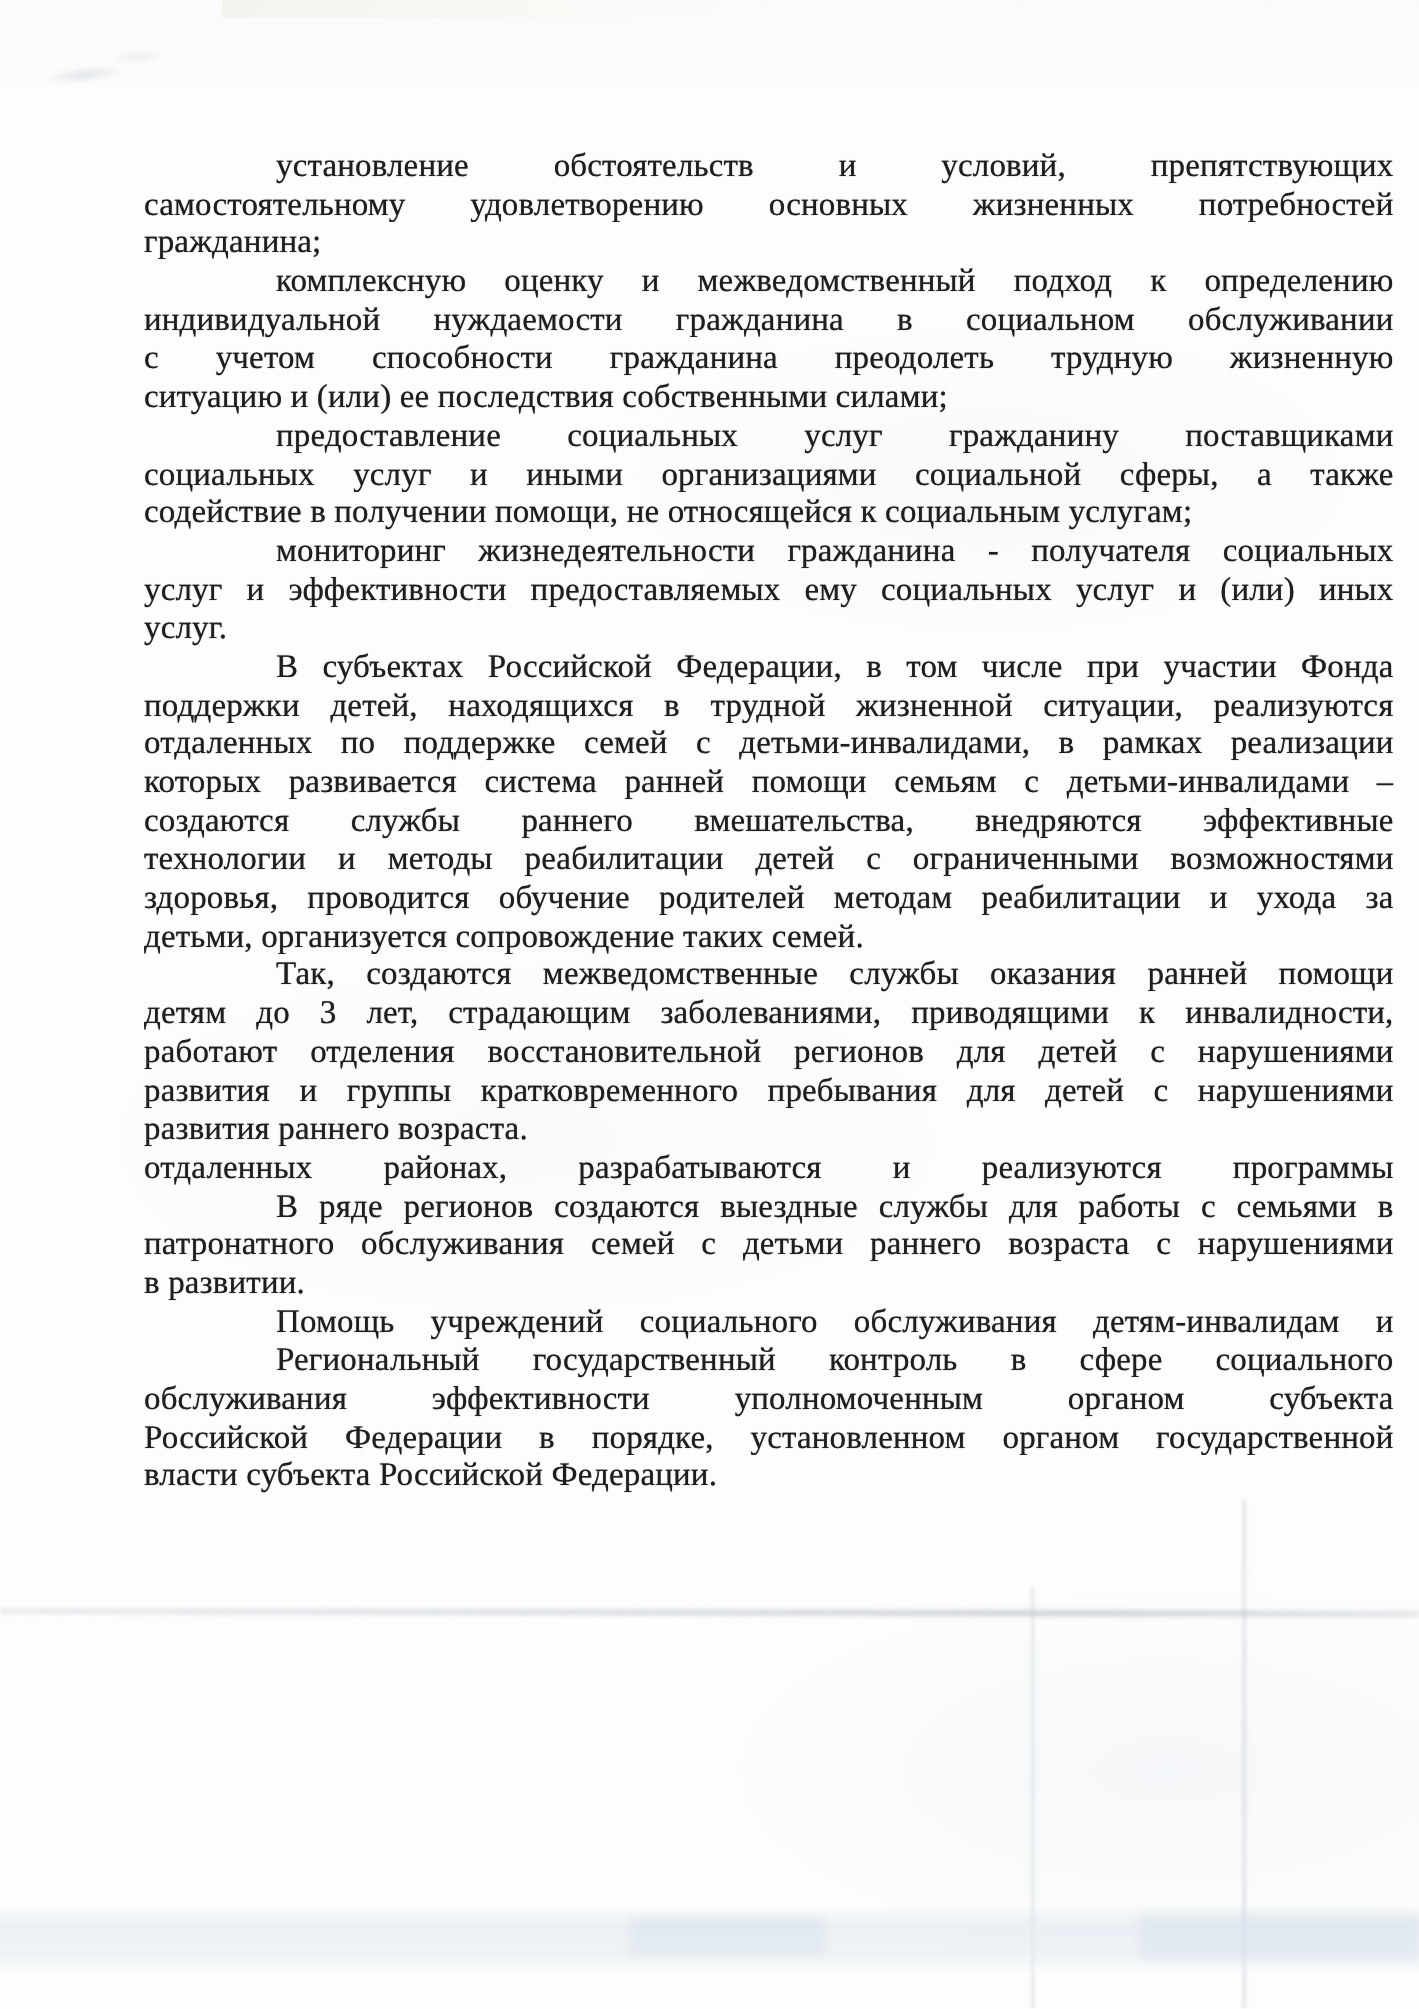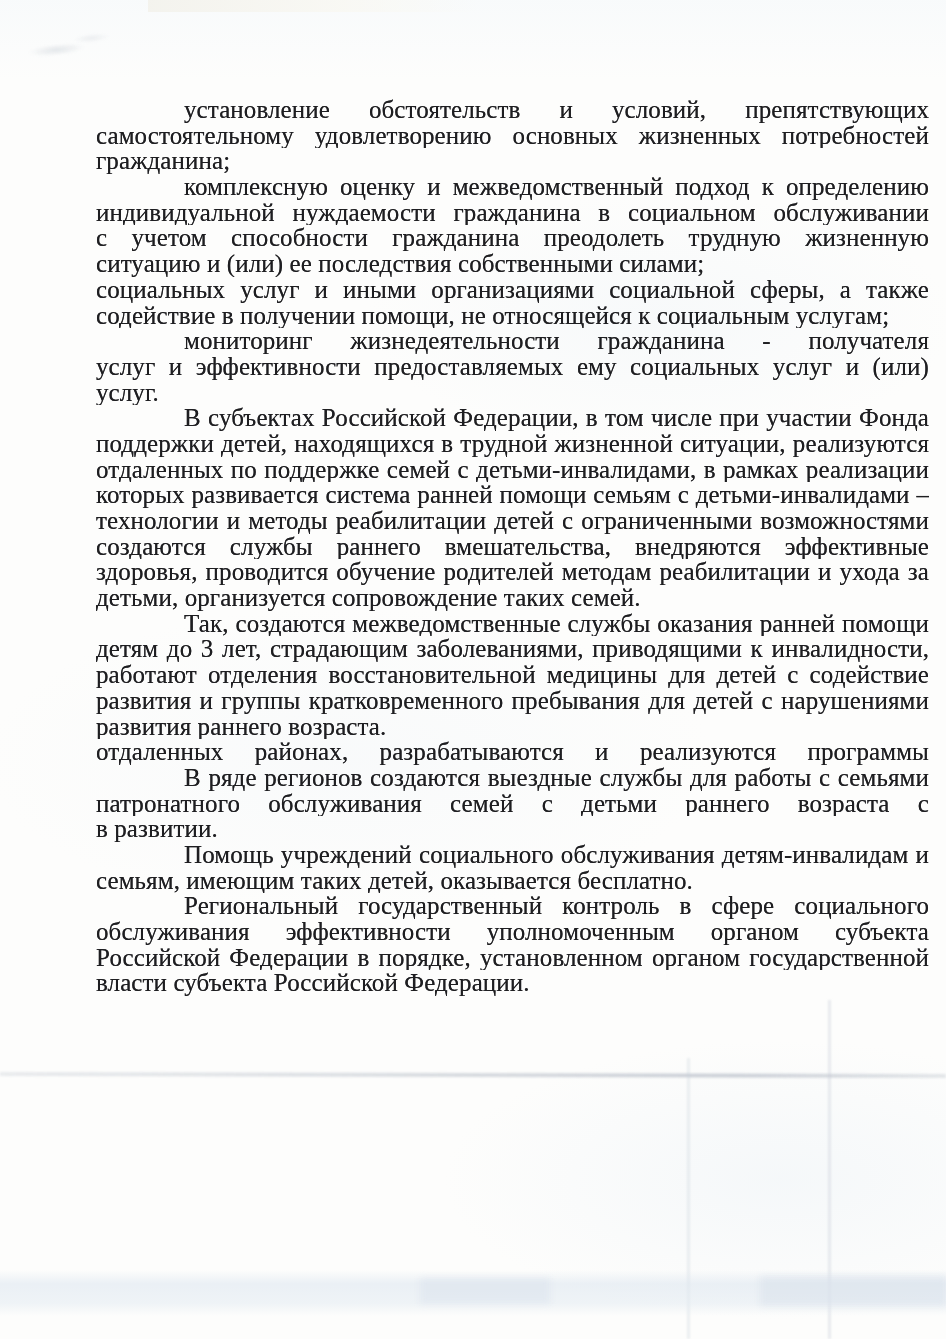--- a/index.html
+++ b/index.html
@@ -57,21 +57,21 @@
     background: rgba(214,224,234,0.45); filter: blur(3px);
   }
   .bottom-patch-2 {
     left: 760px; top: 1276px; width: 186px; height: 30px;
     background: rgba(212,222,233,0.45); filter: blur(3px);
   }
   
   .textblock {
     position: absolute;
     left: 96px; top: 97px; width: 833px;
-    font-size: 25px;
+    font-size: 22px;
     line-height: 25.7px;
     color: #1e1e21;
     text-shadow: 0 0 0.6px rgba(30,30,33,0.8);
     letter-spacing: 0.1px;
   }
   .para { margin: 0; }
   .ln {
     text-align: justify;
     text-align-last: justify;
     height: 25.7px;
@@ -103,59 +103,59 @@
     </div>
 
     <div class="para">
       <div class="ln first">комплексную оценку и межведомственный подход к определению</div>
       <div class="ln">индивидуальной нуждаемости гражданина в социальном обслуживании</div>
       <div class="ln">с учетом способности гражданина преодолеть трудную жизненную</div>
       <div class="ln last">ситуацию и (или) ее последствия собственными силами;</div>
     </div>
 
     <div class="para">
+      <div class="ln first">предоставление социальных услуг гражданину поставщиками</div>
       <div class="ln">социальных услуг и иными организациями социальной сферы, а также</div>
       <div class="ln last">содействие в получении помощи, не относящейся к социальным услугам;</div>
     </div>
 
     <div class="para">
       <div class="ln first">мониторинг жизнедеятельности гражданина - получателя социальных</div>
       <div class="ln">услуг и эффективности предоставляемых ему социальных услуг и (или) иных</div>
       <div class="ln last">услуг.</div>
     </div>
 
     <div class="para">
       <div class="ln first">В субъектах Российской Федерации, в том числе при участии Фонда</div>
       <div class="ln">поддержки детей, находящихся в трудной жизненной ситуации, реализуются</div>
       <div class="ln">отдаленных по поддержке семей с детьми-инвалидами, в рамках реализации</div>
       <div class="ln">которых развивается система ранней помощи семьям с детьми-инвалидами –</div>
+      <div class="ln">создаются службы раннего вмешательства, внедряются эффективные</div>
       <div class="ln">технологии и методы реабилитации детей с ограниченными возможностями</div>
-      <div class="ln">создаются службы раннего вмешательства, внедряются эффективные</div>
       <div class="ln">здоровья, проводится обучение родителей методам реабилитации и ухода за</div>
       <div class="ln last">детьми, организуется сопровождение таких семей.</div>
     </div>
 
     <div class="para">
       <div class="ln first">Так, создаются межведомственные службы оказания ранней помощи</div>
       <div class="ln">детям до 3 лет, страдающим заболеваниями, приводящими к инвалидности,</div>
-      <div class="ln">работают отделения восстановительной медицины для детей с содействие</div>
+      <div class="ln">работают отделения восстановительной регионов для детей с нарушениями</div>
       <div class="ln">развития и группы кратковременного пребывания для детей с нарушениями</div>
       <div class="ln last">развития раннего возраста.</div>
     </div>
 
     <div class="para">
       <div class="ln">отдаленных районах, разрабатываются и реализуются программы</div>
       <div class="ln first">В ряде регионов создаются выездные службы для работы с семьями в</div>
       <div class="ln">патронатного обслуживания семей с детьми раннего возраста с нарушениями</div>
       <div class="ln last">в развитии.</div>
     </div>
 
     <div class="para">
       <div class="ln first">Помощь учреждений социального обслуживания детям-инвалидам и</div>
-      <div class="ln last">семьям, имеющим таких детей, оказывается бесплатно.</div>
     </div>
 
     <div class="para">
       <div class="ln first">Региональный государственный контроль в сфере социального</div>
       <div class="ln">обслуживания эффективности уполномоченным органом субъекта</div>
       <div class="ln">Российской Федерации в порядке, установленном органом государственной</div>
       <div class="ln last">власти субъекта Российской Федерации.</div>
     </div>
 
   </div>

